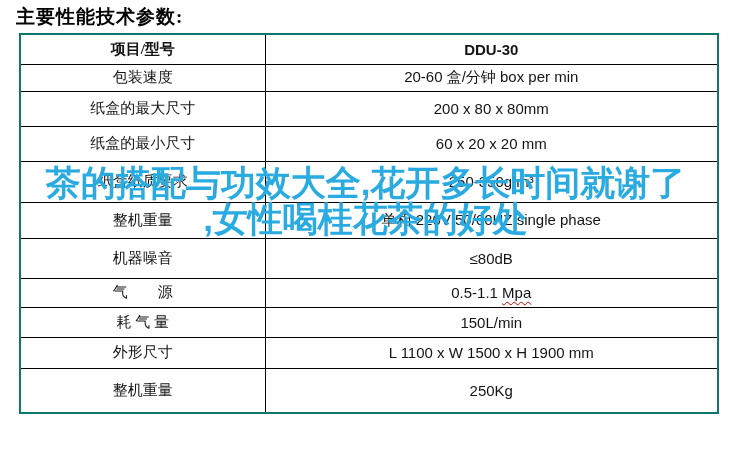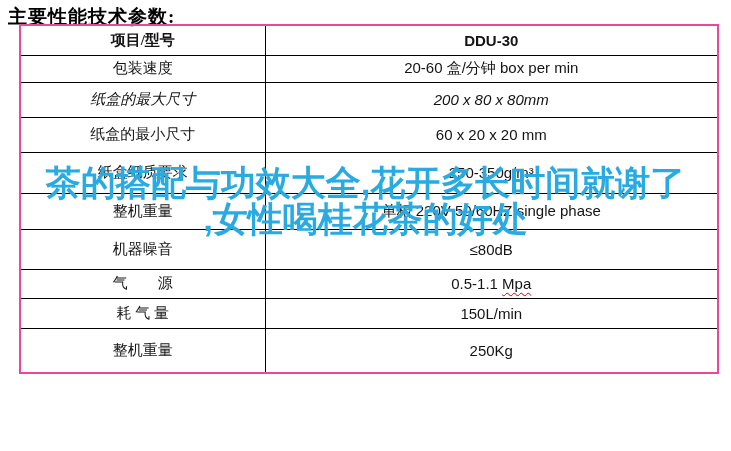--- a/index.html
+++ b/index.html
@@ -3,28 +3,28 @@
 <meta charset="utf-8">
 <style>
   html,body{margin:0;padding:0;}
   body{
     width:731px;height:451px;position:relative;overflow:hidden;
     background:#ffffff;
     font-family:"Liberation Serif","DejaVu Serif",serif;
     color:#111;
   }
   .page-title{
-    position:absolute;left:8px;top:4px;
+    position:absolute;left:16px;top:4px;
     font-size:19px;font-weight:bold;color:#000;
     letter-spacing:1px;
   }
   table.spec{
-    position:absolute;left:19px;top:24px;width:698px;
+    position:absolute;left:19px;top:33px;width:698px;
     border-collapse:collapse;table-layout:fixed;
-    border:2px solid #ec4899;
+    border:2px solid #0f766e;
   }
   table.spec td,table.spec th{
     border:1px solid #000;
     text-align:center;vertical-align:middle;
     font-size:15px;padding:0 4px;color:#141414;
     overflow:hidden;white-space:nowrap;
   }
   .col-label{width:245px;}
   .col-value{width:453px;}
   th{font-weight:bold;font-size:16px;color:#000;}
@@ -60,21 +60,21 @@
     </colgroup>
   <tbody>
       <tr style="height:30px;">
     <th>项目/型号</th>
     <th class="sans">DDU-30</th>
   </tr>
   <tr style="height:27px;">
     <td>包装速度</td>
     <td class="sans">20-60 盒/分钟 box per min</td>
   </tr>
-  <tr style="height:35px;font-style:italic;">
+  <tr style="height:35px;">
     <td>纸盒的最大尺寸</td>
     <td class="sans">200 x 80 x 80mm</td>
   </tr>
   <tr style="height:35px;">
     <td>纸盒的最小尺寸</td>
     <td class="sans">60 x 20 x 20 mm</td>
   </tr>
   <tr style="height:41px;">
     <td>纸盒纸质要求</td>
     <td class="serif">250-350g/m³</td>
@@ -88,20 +88,24 @@
     <td class="serif">≤80dB</td>
   </tr>
   <tr style="height:29px;">
     <td>气　　源</td>
     <td class="serif"><span>0.5-1.1 </span><span class="misspell">Mpa</span></td>
   </tr>
   <tr style="height:30px;padding-left:46px;">
     <td>耗 气 量</td>
     <td class="serif">150L/min</td>
   </tr>
+  <tr style="height:31px;">
+    <td>外形尺寸</td>
+    <td class="sans">L 1100 x   W 1500 x   H 1900 mm</td>
+  </tr>
   <tr style="height:45px;">
     <td>整机重量</td>
     <td class="sans">250Kg</td>
   </tr>
 </tbody>
   </table>
 
 <div class="watermark" style="color: rgb(41, 171, 226);">
   <div class="watermark-line">茶的搭配与功效大全,花开多长时间就谢了</div>
   <div class="watermark-line">,女性喝桂花茶的好处</div>

